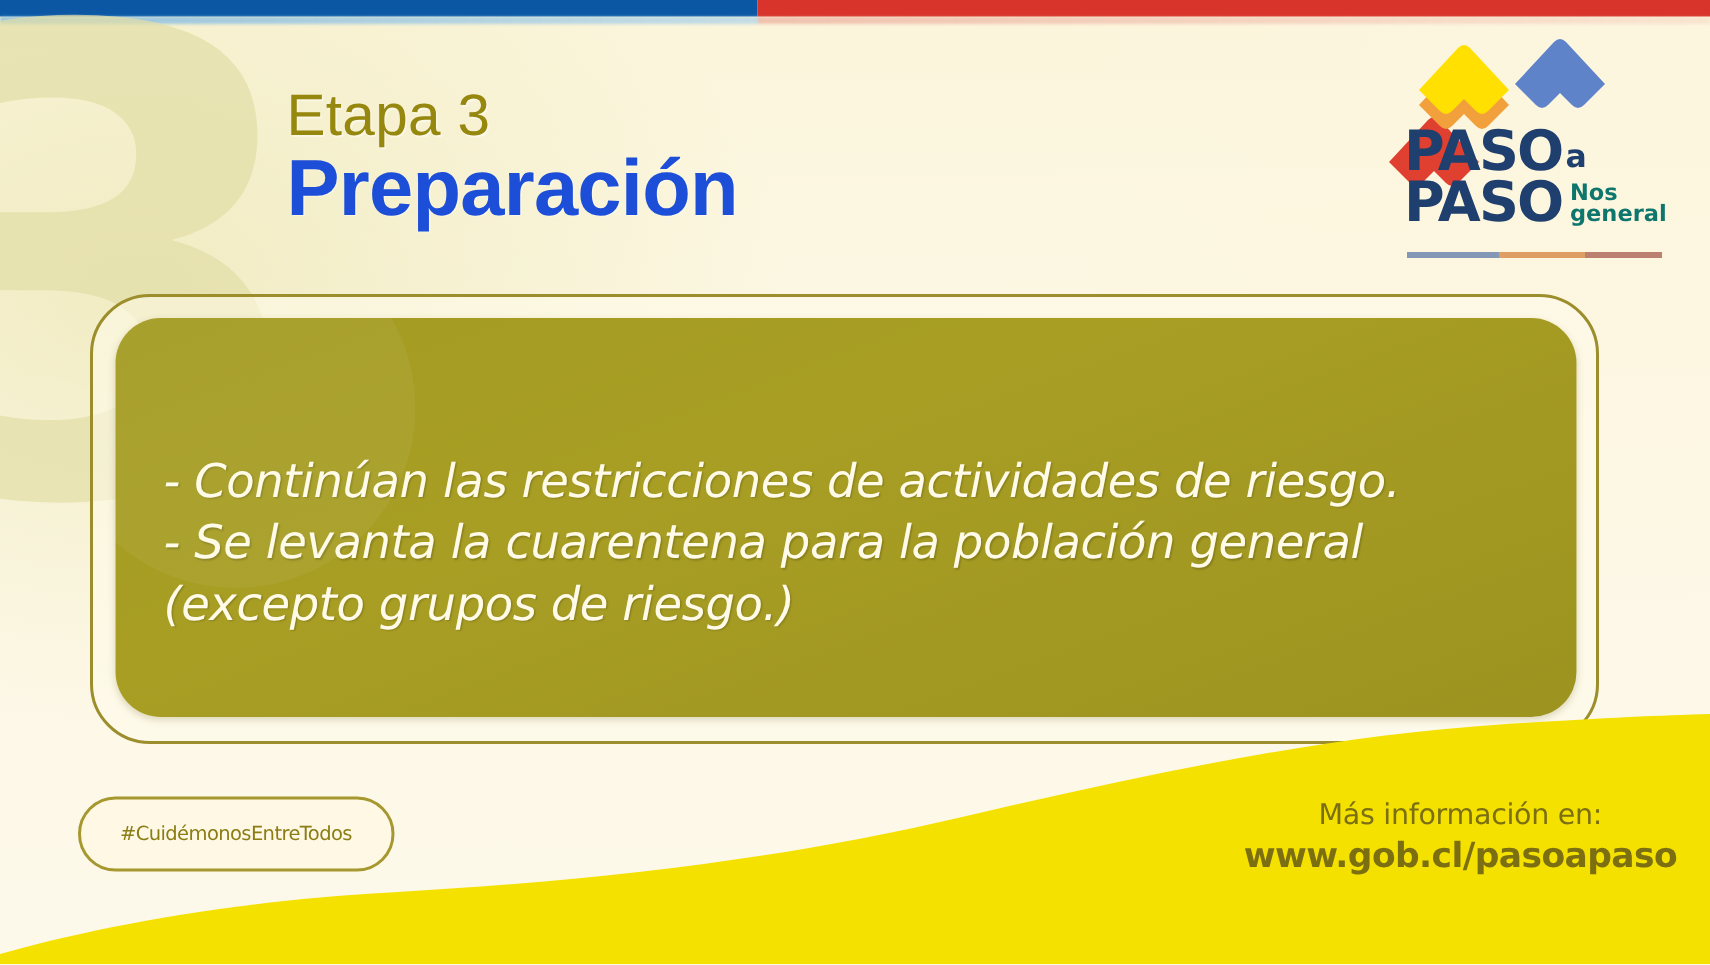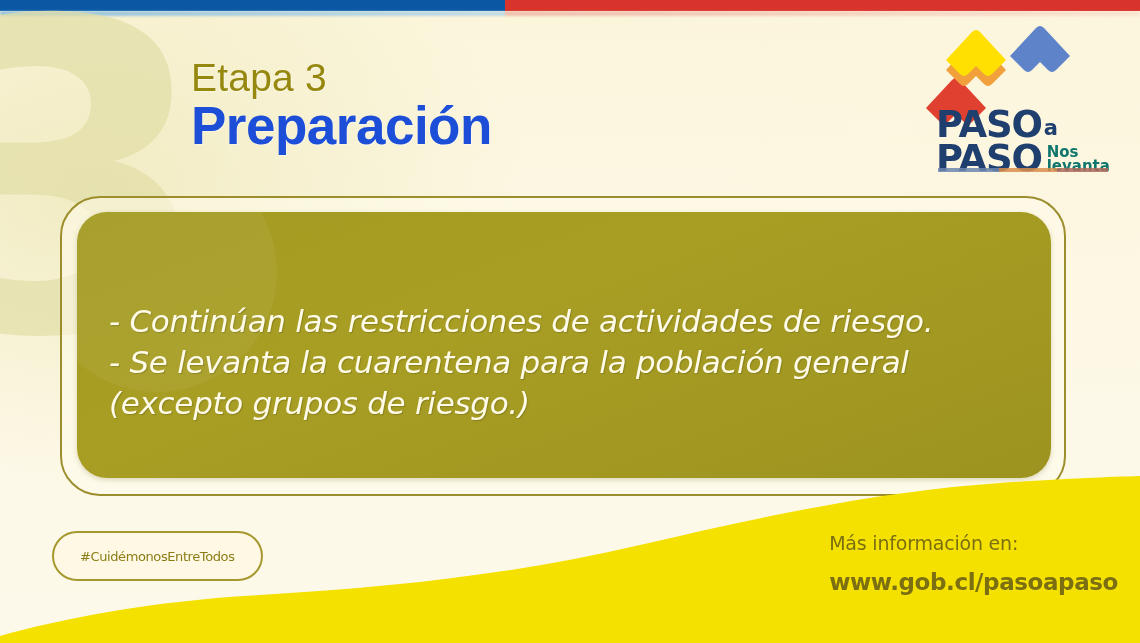--- a/index.html
+++ b/index.html
@@ -95,21 +95,20 @@
     right: 14px;
     top: 22px;
     width: 240px;
     height: 150px;
   }
   .logo-text {
     position: absolute;
     left: 50px;
     top: 62px;
     line-height: 0.93;
-    margin-top: 24px;
   }
   .logo-row { display: flex; align-items: flex-end; }
   .logo-paso {
     font-family: "DejaVu Sans", sans-serif;
     font-weight: 700;
     font-size: 37px;
     color: #1f3f6e;
     letter-spacing: -1.2px;
   }
   .logo-a {
@@ -222,27 +221,27 @@
     white-space: nowrap;
   }
   .hashtag .light { font-weight: 400; }
   .hashtag .bold  { font-weight: 400; }
 
   
   .footer-info {
     position: absolute;
     right: 22px;
     top: 532px;
-    text-align: left;
+    text-align: center;
     color: #7b6f12;
     font-family: "DejaVu Sans", sans-serif;
     line-height: 1.22;
   }
   .footer-info .line1 { font-size: 19px; font-weight: 400; letter-spacing: -0.2px; }
-  .footer-info .line2 { font-size: 23px; font-weight: 700; letter-spacing: -0.4px; margin-top: 13px; }
+  .footer-info .line2 { font-size: 23px; font-weight: 700; letter-spacing: -0.4px; margin-top: 2px; }
 </style>
 </head>
 <body>
 
 <div id="slide">
 
   <div class="bg-wash"></div>
 
   <div class="flagbar">
     <div class="blue"></div>
@@ -267,21 +266,21 @@
 
     <div class="logo-text">
       <div class="logo-row">
         <span class="logo-paso">PASO</span>
         <span class="logo-a">a</span>
       </div>
       <div class="logo-row">
         <span class="logo-paso">PASO</span>
         <span class="logo-tag">
           <span>Nos</span><br>
-          <span>levanta</span>
+          <span>general</span>
         </span>
       </div>
     </div>
     <div class="logo-underline"></div>
   </div>
 
   <div class="card-frame"></div>
 
   <div class="card">
     <p class="bullet second">- Continúan las restricciones de actividades de riesgo.</p>

